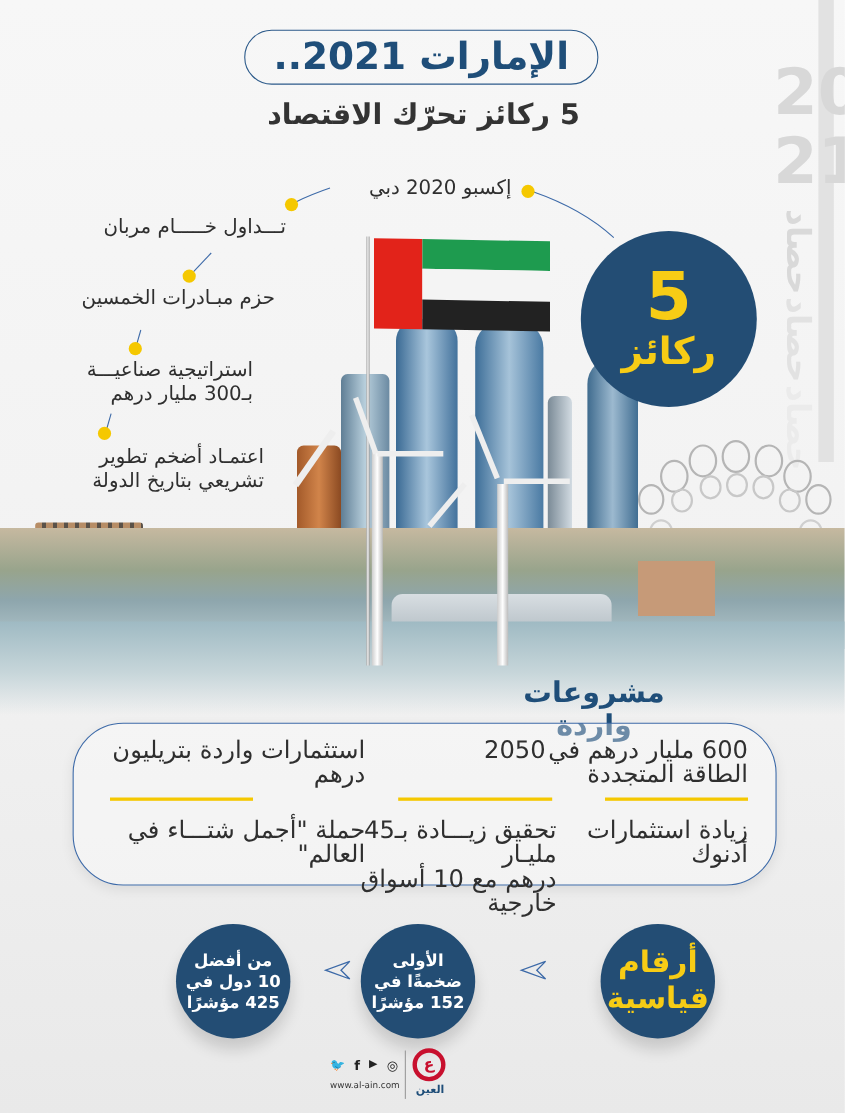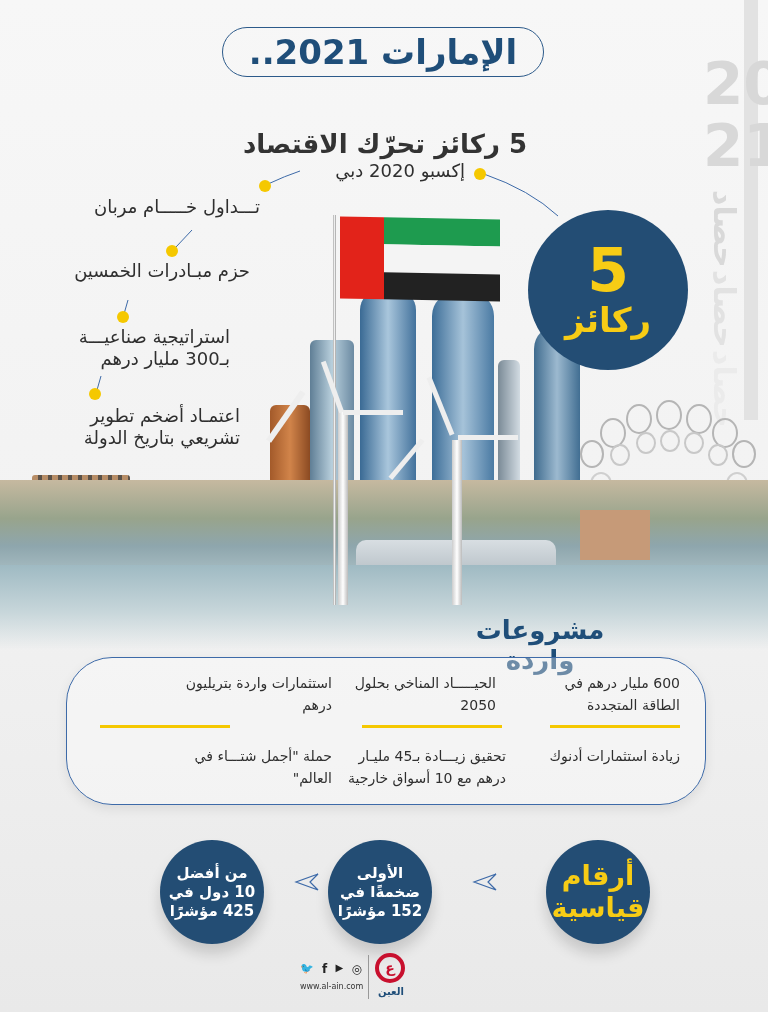--- a/index.html
+++ b/index.html
@@ -13,21 +13,21 @@
   .abs { position: absolute; }
 
   
   .side-bar { left: 744px; top: 0; width: 14px; height: 420px; background: #e2e2e2; }
   .side-year { left: 703px; top: 60px; width: 44px; font-size: 58px; font-weight: bold; color: #d8d8d8; line-height: 56px; text-align: center; font-family: "DejaVu Sans", sans-serif; }
   .side-word { left: 704px; width: 40px; height: 70px; color: #d9d9d9; font-size: 30px; font-weight: bold; writing-mode: vertical-rl; text-align: center; line-height: 40px; }
 
   
   .title-pill { left: 222px; top: 27px; width: 322px; height: 50px; border: 1.5px solid #2c5a8a; border-radius: 25px; display: flex; align-items: center; justify-content: center; }
   .title-text { font-size: 34px; font-weight: bold; color: #1f4e79; direction: rtl; }
-  .subtitle { left: 200px; top: 90px; width: 370px; text-align: center; font-size: 26px; font-weight: bold; color: #333; direction: rtl; margin-top: 39px; }
+  .subtitle { left: 200px; top: 90px; width: 370px; text-align: center; font-size: 26px; font-weight: bold; color: #333; direction: rtl; }
 
   
   .pillar { direction: rtl; text-align: right; font-size: 18px; color: #2f2f2f; line-height: 22px; }
   .dot { width: 12px; height: 12px; border-radius: 50%; background: #f5c800; }
   svg.connectors { left: 0; top: 0; width: 768px; height: 600px; pointer-events: none; }
 
   
   .five-circle { left: 528px; top: 210px; width: 160px; height: 160px; border-radius: 50%; background: #234d74; display: flex; flex-direction: column; align-items: center; justify-content: center; color: #f7cc15; }
   .five-num { font-size: 60px; font-weight: bold; line-height: 60px; }
   .five-label { font-size: 34px; font-weight: bold; line-height: 40px; direction: rtl; }
@@ -35,21 +35,21 @@
   
   .scene { left: 0; top: 210px; width: 768px; height: 440px; overflow: hidden; }
   .ground { left: 0; top: 270px; width: 768px; height: 110px; background: linear-gradient(180deg, #c6b9a0 0%, #98a48c 35%, #8ea6ad 60%, #b8cbd0 100%); }
   .water { left: 0; top: 355px; width: 768px; height: 85px; background: linear-gradient(180deg, #9fbac3 0%, #c7d6da 55%, rgba(240,240,240,0) 100%); }
   .tower { border-radius: 6px 6px 0 0; }
   .expo-ring { border: 2px solid #b5b5b5; border-radius: 50%; }
 
   
   .section-title { left: 440px; top: 615px; width: 200px; text-align: center; font-size: 26px; font-weight: bold; color: #1f4e79; direction: rtl; }
   .projects-box { left: 66px; top: 657px; width: 640px; height: 148px; border: 1.5px solid #3d6aa8; border-radius: 46px; background: rgba(255,255,255,0.35); box-shadow: 0 4px 12px rgba(0,0,0,0.08); }
-  .proj { direction: rtl; text-align: right; font-size: 14px; color: #2f2f2f; line-height: 22px; width: 200px; }
+  .proj { direction: rtl; text-align: right; font-size: 22px; color: #2f2f2f; line-height: 22px; width: 200px; }
   .yellow-rule { height: 3px; background: #f5c800; width: 130px; }
 
   
   .rec-circle { width: 104px; height: 104px; border-radius: 50%; background: #234d74; display: flex; align-items: center; justify-content: center; text-align: center; direction: rtl; color: #fff; font-size: 15px; font-weight: bold; line-height: 19px; box-shadow: 0 10px 14px rgba(0,0,0,0.15); }
   .rec-circle.main { color: #f7cc15; font-size: 27px; line-height: 32px; }
   .arrow { width: 26px; height: 20px; }
 
   
   .footer-social { left: 300px; top: 962px; width: 62px; display: flex; justify-content: space-between; font-size: 12px; color: #222; }
   .footer-url { left: 300px; top: 982px; font-size: 8px; color: #333; font-family: "DejaVu Sans", sans-serif; }
@@ -162,21 +162,20 @@
 </div>
 
 <div class="abs section-title">مشروعات واردة</div>
 <div class="abs projects-box"></div>
 
 <div class="abs proj" style="left:480px; top:672px;">
   <div>600 مليار درهم في</div>
   <div>الطاقة المتجددة</div>
 </div>
 <div class="abs proj" style="left:296px; top:672px;">
-  <div>الحيـــــاد المناخي بحلول</div>
   <div>2050</div>
 </div>
 <div class="abs proj" style="left:92px; top:672px; width:240px;">
   <div>استثمارات واردة بتريليون</div>
   <div>درهم</div>
 </div>
 
 <div class="abs yellow-rule" style="left:550px; top:725px;"></div>
 <div class="abs yellow-rule" style="left:362px; top:725px; width:140px;"></div>
 <div class="abs yellow-rule" style="left:100px; top:725px; width:130px;"></div>

